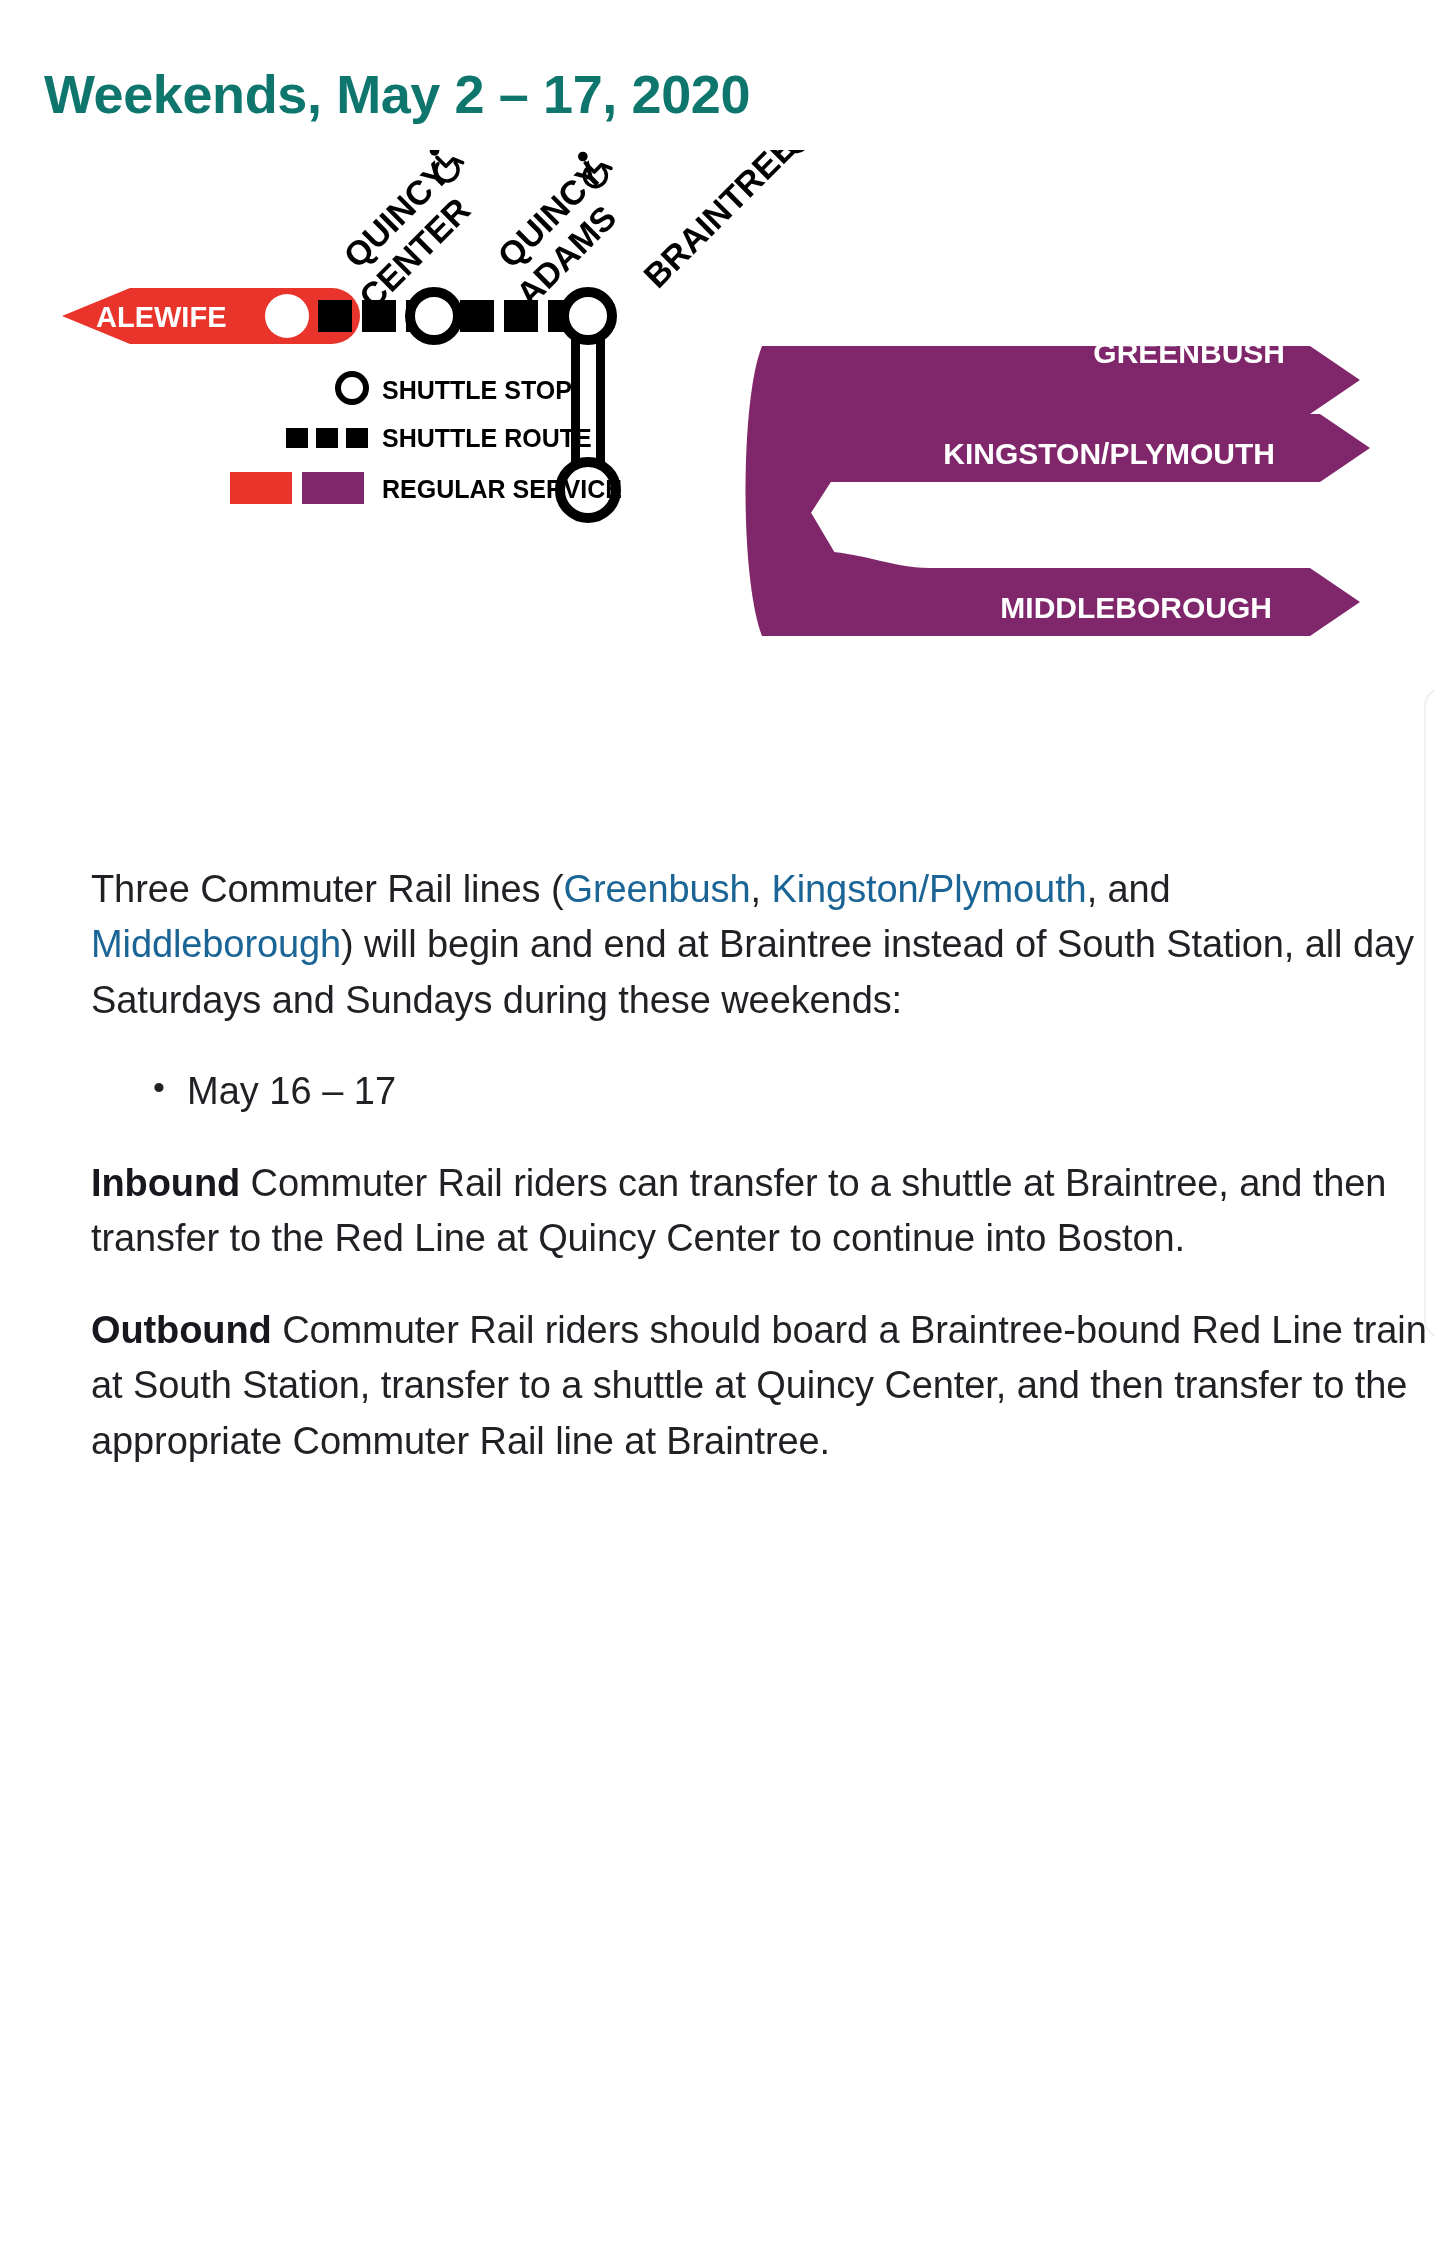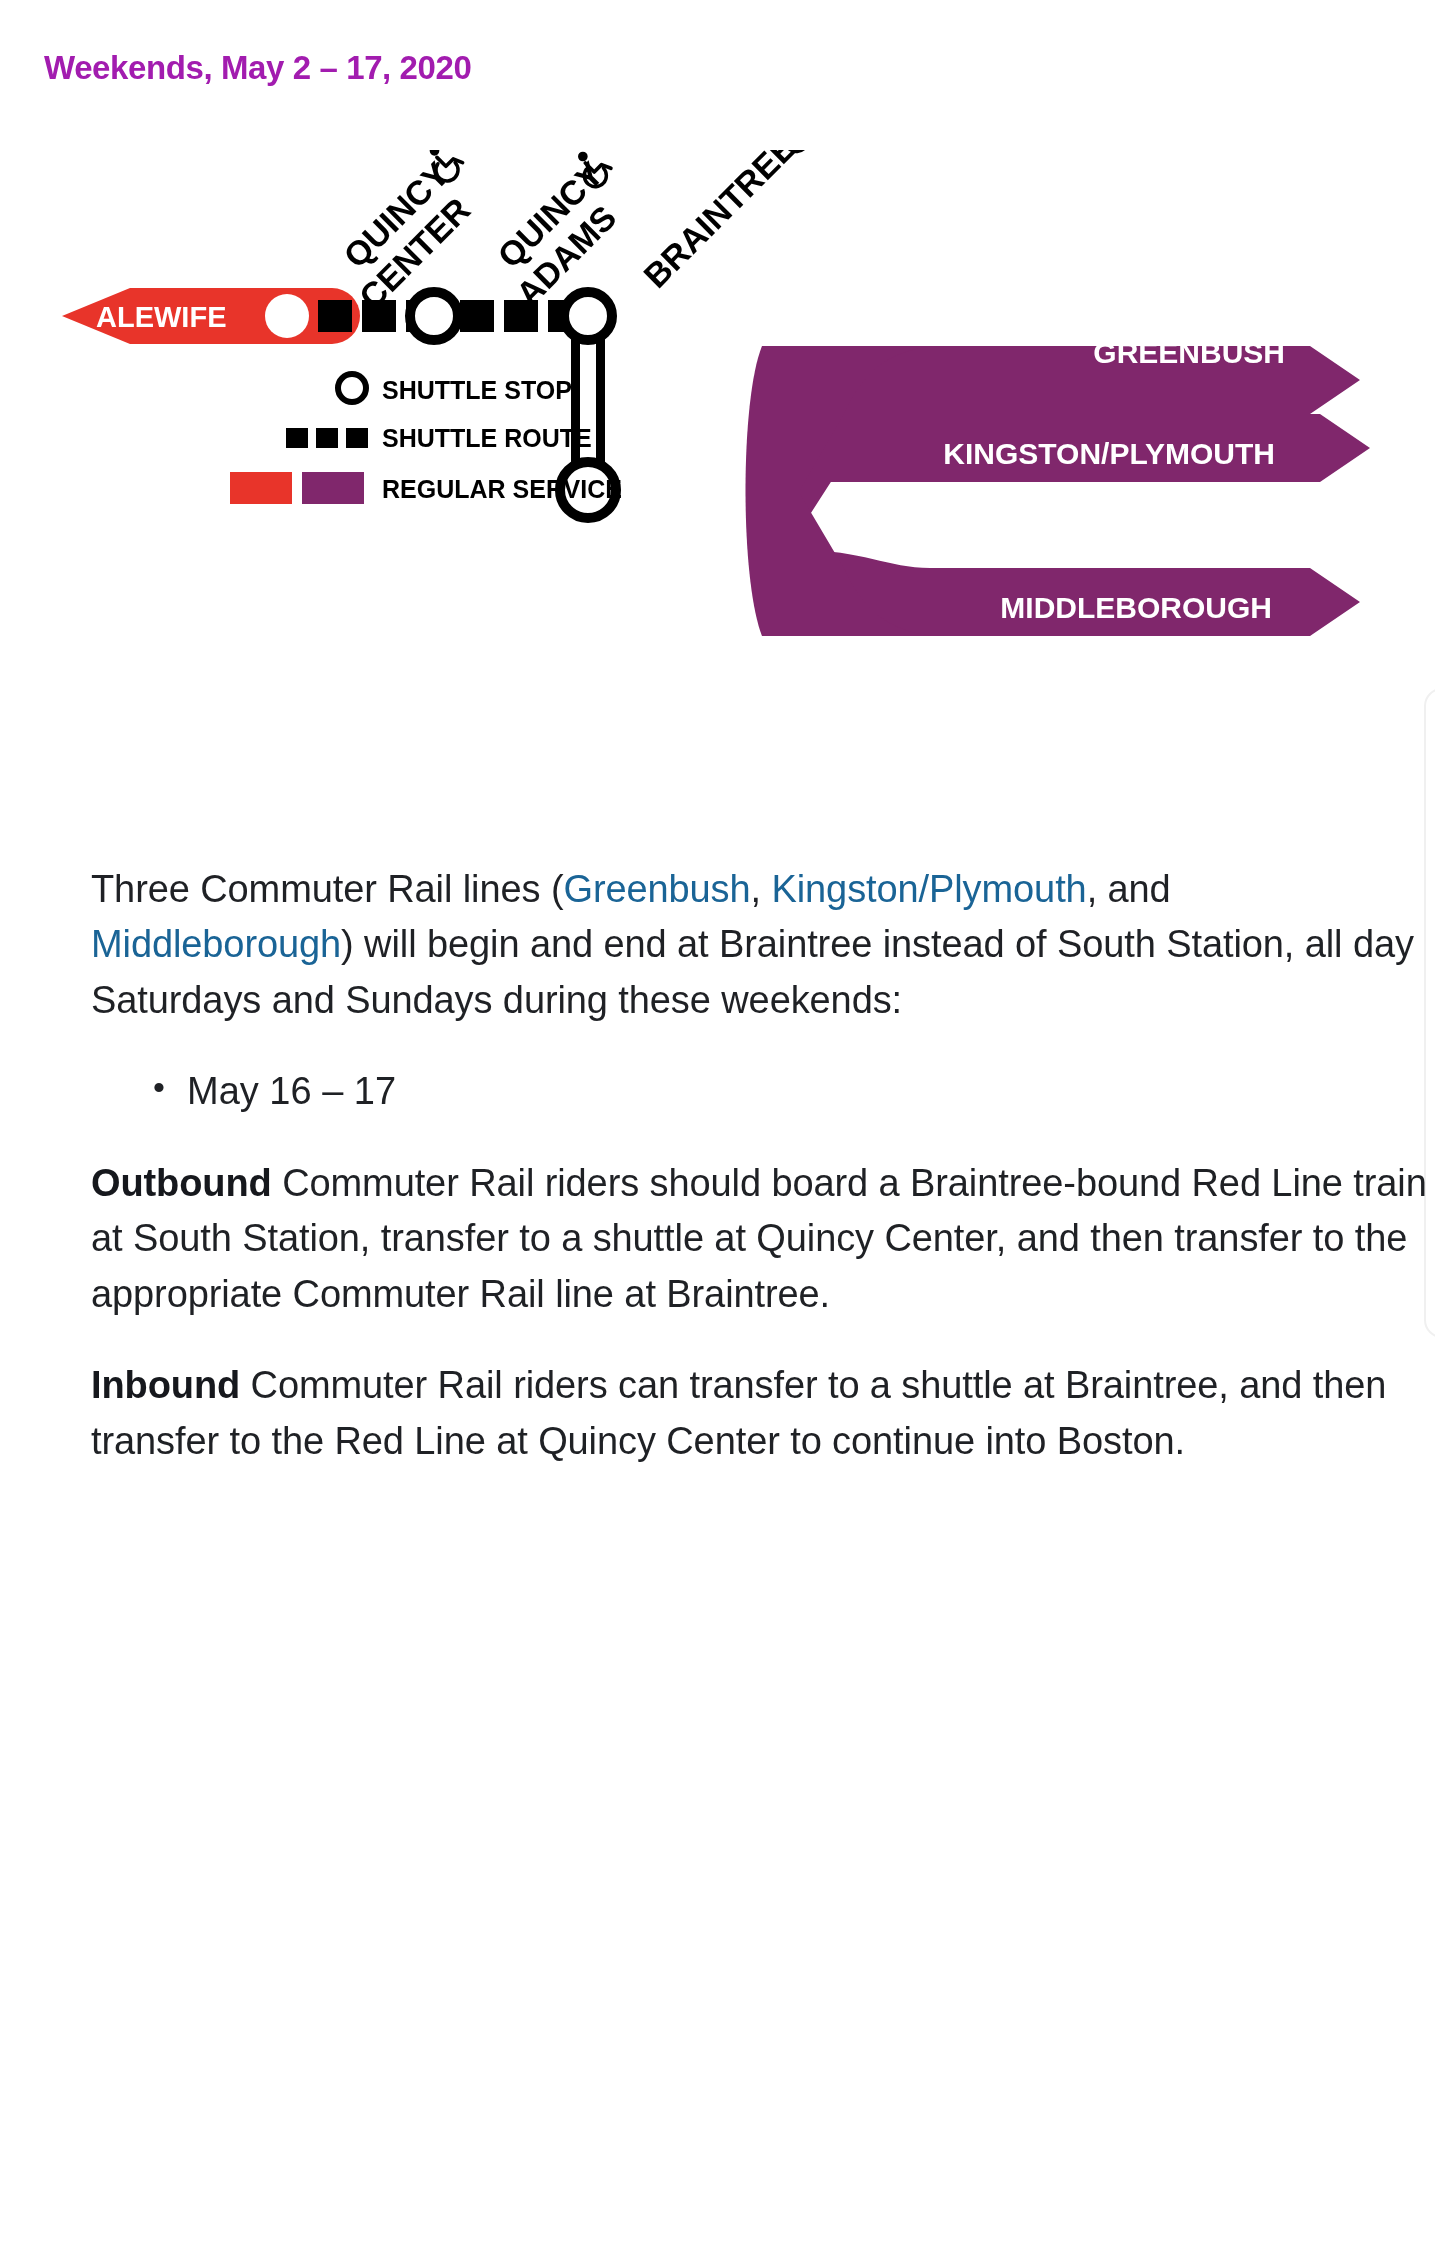--- a/index.html
+++ b/index.html
@@ -28,24 +28,24 @@
     border-radius: 18px;
     background: #ffffff;
     pointer-events: none;
   }
 
   
   .page-title {
     position: absolute;
     left: 44px;
     top: 27px;
-    font-size: 33px;
+    font-size: 54px;
     font-weight: bold;
     letter-spacing: -0.4px;
-    color: #a21caf;
+    color: #0f766e;
     white-space: nowrap;
   }
 
   
   .diagram {
     position: absolute;
     left: 0;
     top: 150px;
     width: 1435px;
     height: 650px;
@@ -243,17 +243,17 @@
 </div>
 
 <div class="body-copy">
 
   <p class="para"><span>Three Commuter Rail lines (</span><a class="lnk" href="#">Greenbush</a><span>, </span><a class="lnk" href="#">Kingston/Plymouth</a><span>, and </span><a class="lnk" href="#">Middleborough</a><span>) will begin and end at Braintree instead of South Station, all day Saturdays and Sundays during these weekends:</span></p>
 
   <ul class="dates">
     <li>May 16 – 17</li>
   </ul>
 
+  <p class="para"><span class="strong">Inbound</span><span> Commuter Rail riders can transfer to a shuttle at Braintree, and then transfer to the Red Line at Quincy Center to continue into Boston.</span></p>
+
   <p class="para"><span class="strong">Outbound</span><span> Commuter Rail riders should board a Braintree-bound Red Line train at South Station, transfer to a shuttle at Quincy Center, and then transfer to the appropriate Commuter Rail line at Braintree.</span></p>
 
-  <p class="para"><span class="strong">Inbound</span><span> Commuter Rail riders can transfer to a shuttle at Braintree, and then transfer to the Red Line at Quincy Center to continue into Boston.</span></p>
-
 </div>
 
 </body></html>

